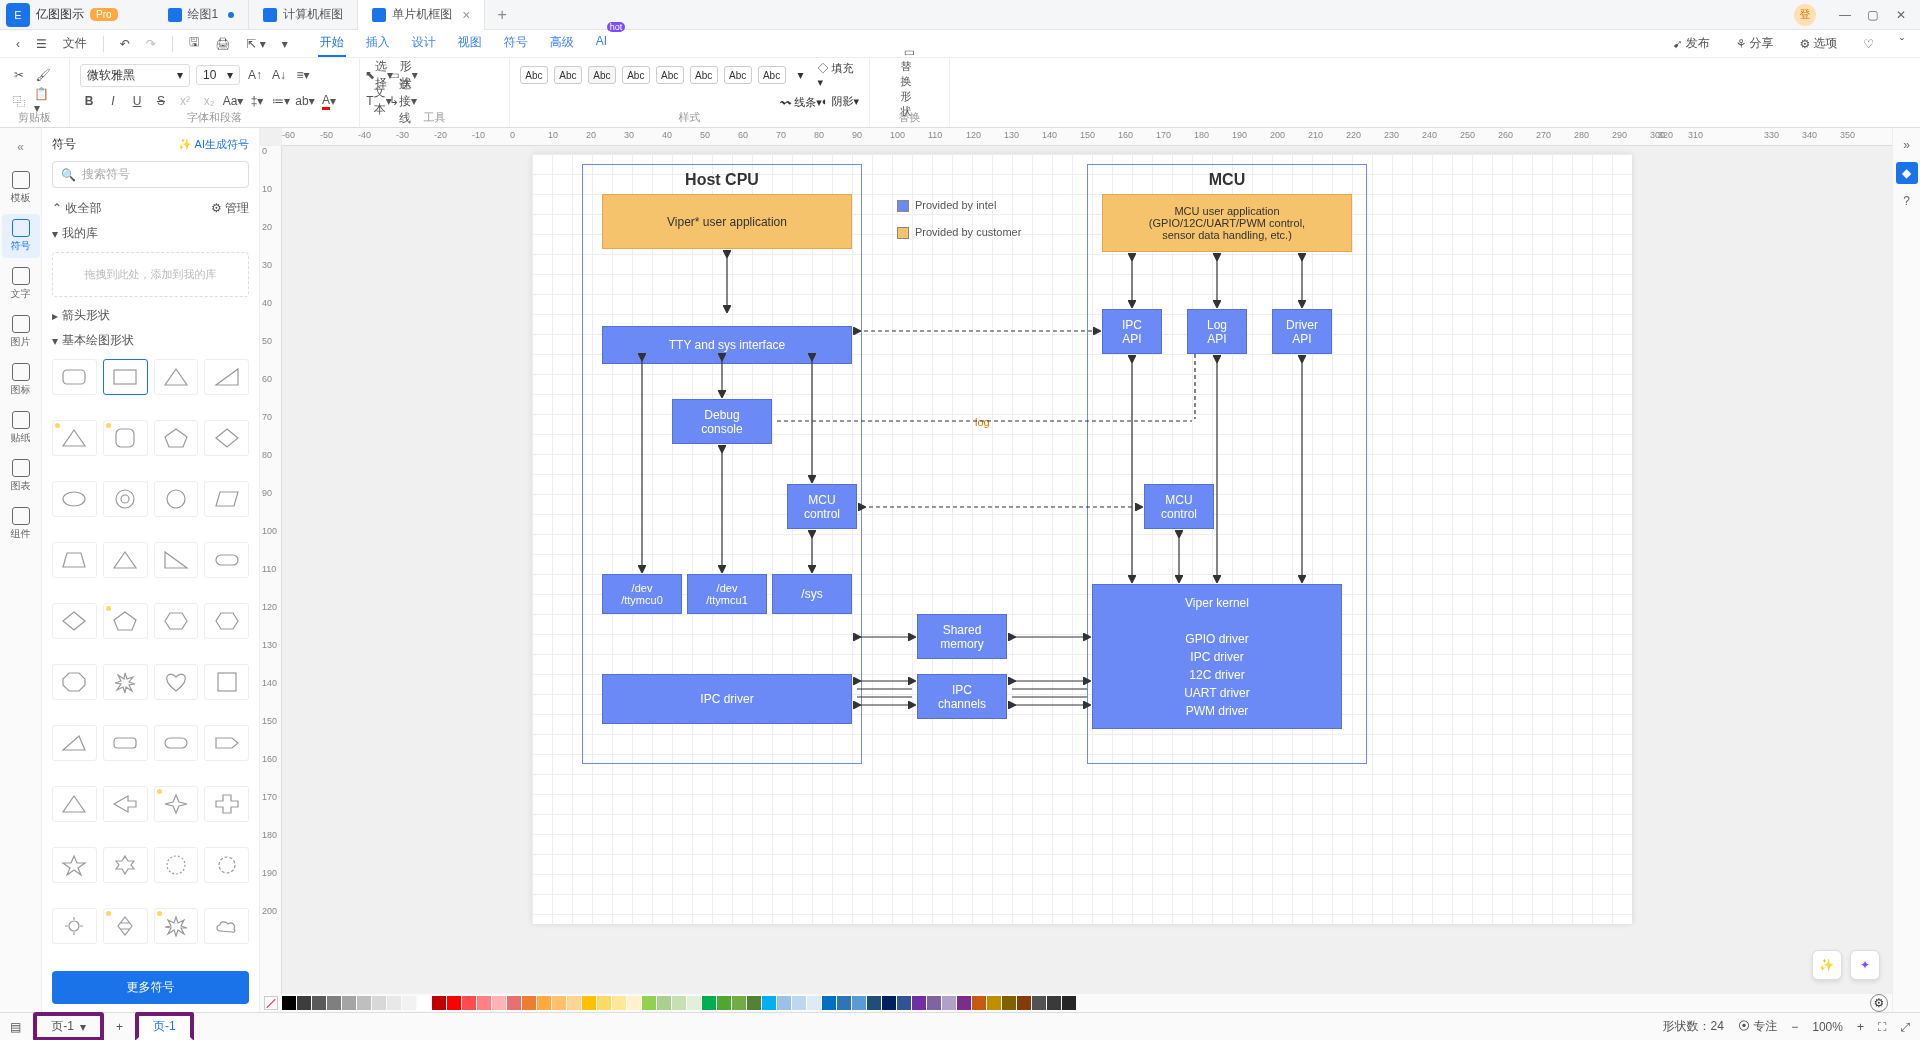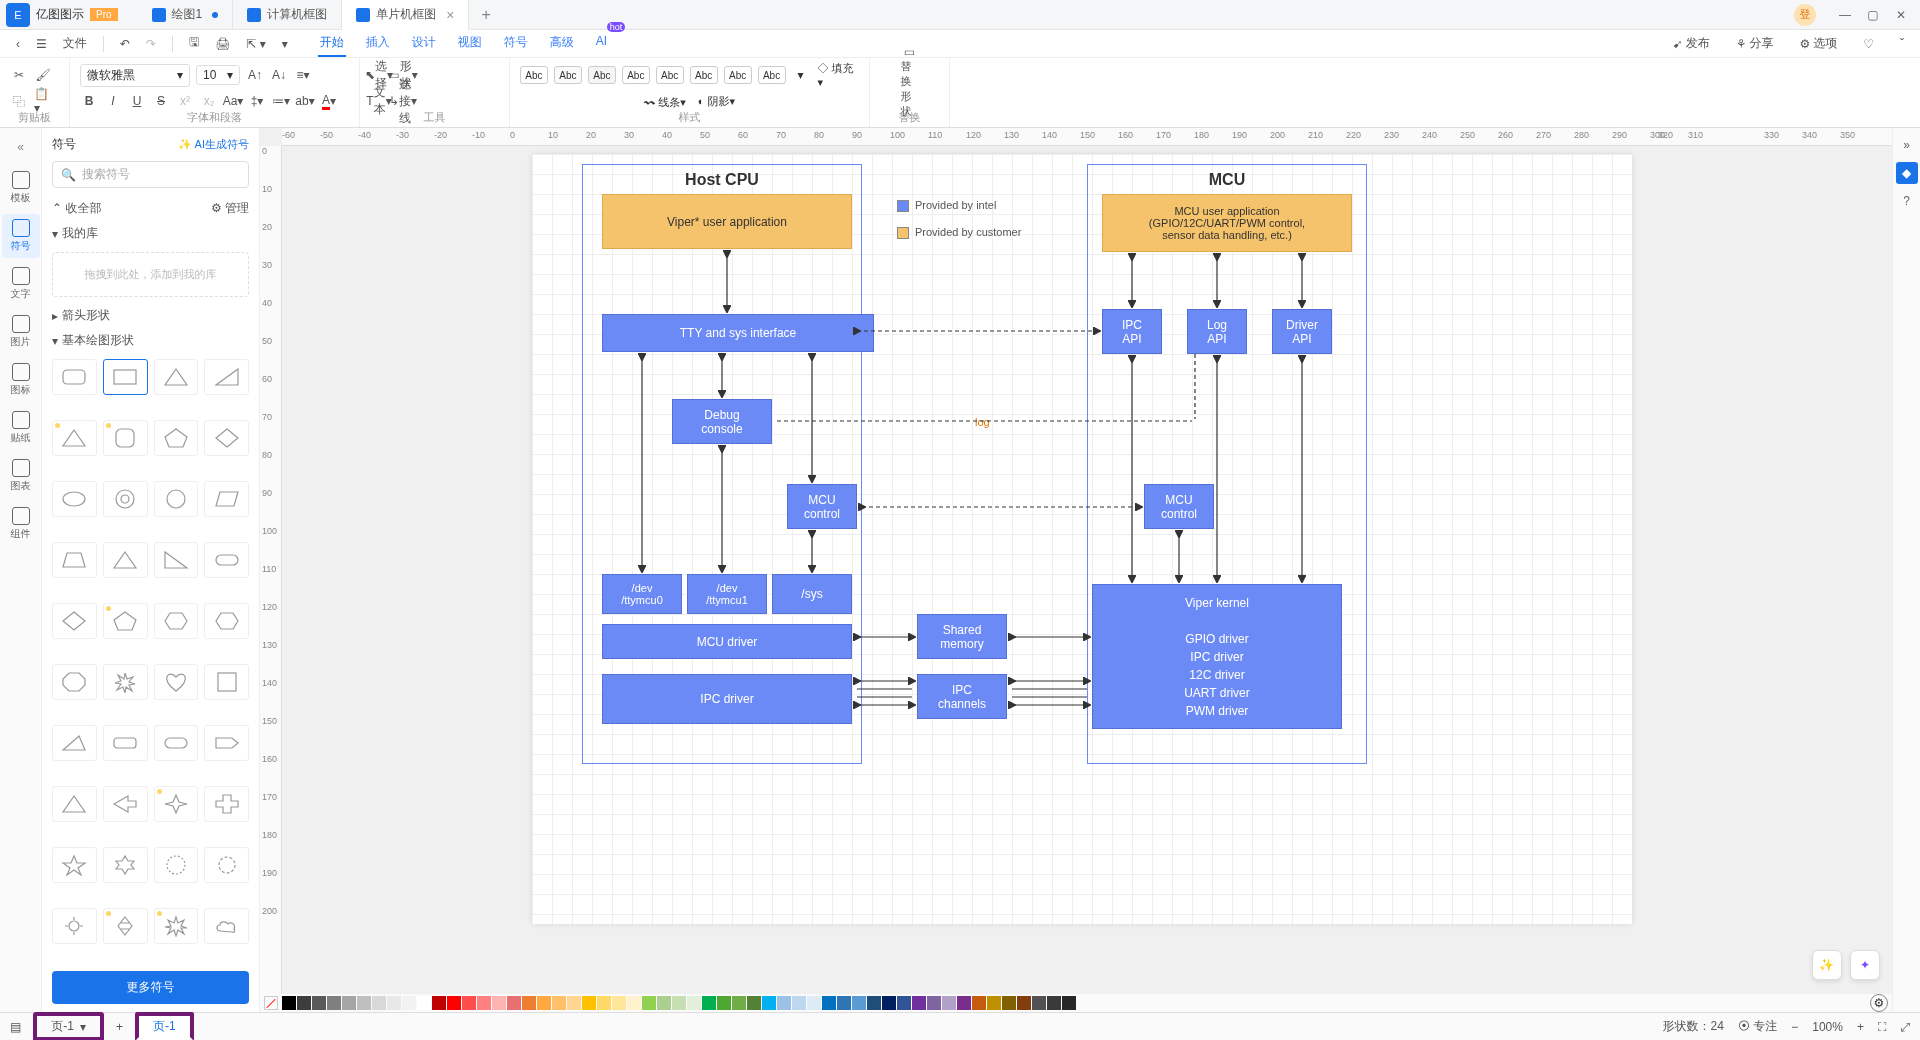--- a/index.html
+++ b/index.html
@@ -2,21 +2,21 @@
 <html><head>
 <meta charset="utf-8">
 <style>
 * { margin:0; padding:0; box-sizing:border-box; font-family:"Microsoft YaHei","微软雅黑",sans-serif; }
 body { width:1920px; height:1040px; background:#fff; overflow:hidden; font-size:12px; color:#333; position:relative; }
 
 
 .titlebar { height:30px; background:#f5f6f7; display:flex; align-items:center; border-bottom:1px solid #e5e5e5; }
 .app-logo { width:24px; height:24px; background:#1a73e8; border-radius:4px; margin:0 6px; display:flex; align-items:center; justify-content:center; color:#fff; font-size:11px; }
 .app-name { font-size:12px; color:#333; margin-right:6px;}
-.pro-badge { background:#ffa940; color:#fff; font-size:10px; padding:1px 6px; border-radius:0; margin-right:20px;}
+.pro-badge { background:#ffa940; color:#fff; font-size:10px; padding:1px 6px; border-radius:5px; margin-right:36px;}
 .tab { display:flex; align-items:center; height:30px; padding:0 14px; border-right:1px solid #e5e5e5; font-size:12px; color:#555; position:relative;}
 .tab.active { background:#fff; }
 .tab-icon { width:14px; height:14px; background:#1a73e8; border-radius:2px; margin-right:6px; display:inline-block;}
 .tab-close { margin-left:10px; color:#999; font-size:14px;}
 .tab-dot { width:6px; height:6px; background:#1a73e8; border-radius:50%; margin-left:10px;}
 .tab-add { padding:0 12px; color:#888; font-size:16px;}
 .winbtns { margin-left:auto; display:flex; align-items:center; gap:14px; padding-right:12px;}
 .winbtn { width:14px; height:14px; display:flex; align-items:center; justify-content:center; color:#666;}
 .user-badge { width:22px; height:22px; border-radius:50%; background:#ffe0b2; display:flex; align-items:center; justify-content:center; color:#d97706; font-size:11px; margin-right:8px;}
 
@@ -240,21 +240,21 @@
       <div class="style-swatch">Abc</div>
       <div class="style-swatch">Abc</div>
       <div class="style-swatch">Abc</div>
       <div class="style-swatch">Abc</div>
       <div class="style-swatch">Abc</div>
       <span style="margin-left:6px">▾</span>
       <div style="margin-left:8px;display:flex;flex-direction:column;gap:2px;font-size:11px">
         <span>◇ <span>填充</span>▾</span>
       </div>
     </div>
-    <div class="rib-row" style="justify-content:center;gap:12px;font-size:11px">
+    <div class="rib-row" style="justify-content:flex-end;gap:0;font-size:11px">
       <span>〰 <span>线条</span>▾</span>
       <span>◐ <span>阴影</span>▾</span>
     </div>
     <div class="rib-label">样式</div>
   </div>
   <div class="rib-group dim" style="width:80px;align-items:center">
     <div class="rib-ico" style="height:40px;flex-direction:column">▭<br><span style="font-size:11px">替换形状</span></div>
     <div class="rib-label">替换</div>
   </div>
 </div>
@@ -601,39 +601,38 @@
         <div class="ctitle">MCU</div>
       </div>
 
       <div class="legend-row" style="left:365px;top:45px"><span class="legend-sq" style="background:#6b8af5"></span><span>Provided by intel</span></div>
       <div class="legend-row" style="left:365px;top:72px"><span class="legend-sq" style="background:#f5c36b"></span><span>Provided by customer</span></div>
 
       <div class="dbox yellow" style="left:70px;top:40px;width:250px;height:55px">Viper* user application</div>
       <div class="dbox yellow" style="left:570px;top:40px;width:250px;height:58px;white-space:pre-line;font-size:11px">MCU user application
 (GPIO/12C/UART/PWM control,
 sensor data handling, etc.)</div>
-      <div class="dbox" style="left:70px;top:160px;width:272px;height:38px">TTY and sys interface</div>
+      <div class="dbox" style="left:70px;top:172px;width:250px;height:38px">TTY and sys interface</div>
       <div class="dbox" style="left:570px;top:155px;width:60px;height:45px;white-space:pre-line">IPC
 API</div>
       <div class="dbox" style="left:655px;top:155px;width:60px;height:45px;white-space:pre-line">Log
 API</div>
       <div class="dbox" style="left:740px;top:155px;width:60px;height:45px;white-space:pre-line">Driver
 API</div>
       <div class="dbox" style="left:140px;top:245px;width:100px;height:45px;white-space:pre-line">Debug
 console</div>
       <div class="dbox" style="left:255px;top:330px;width:70px;height:45px;white-space:pre-line">MCU
 control</div>
       <div class="dbox" style="left:612px;top:330px;width:70px;height:45px;white-space:pre-line">MCU
 control</div>
       <div class="dbox" style="left:70px;top:420px;width:80px;height:40px;white-space:pre-line;font-size:11px">/dev
 /ttymcu0</div>
       <div class="dbox" style="left:155px;top:420px;width:80px;height:40px;white-space:pre-line;font-size:11px">/dev
 /ttymcu1</div>
       <div class="dbox" style="left:240px;top:420px;width:80px;height:40px">/sys</div>
-      <div class="dbox" style="left:70px;top:470px;width:250px;height:35px">MCU driver</div>
       <div class="dbox" style="left:70px;top:520px;width:250px;height:50px">IPC driver</div>
       <div class="dbox" style="left:385px;top:460px;width:90px;height:45px;white-space:pre-line">Shared
 memory</div>
       <div class="dbox" style="left:385px;top:520px;width:90px;height:45px;white-space:pre-line">IPC
 channels</div>
       <div class="dbox" style="left:560px;top:430px;width:250px;height:145px;white-space:pre-line;line-height:1.5">Viper kernel
 
 GPIO driver
 IPC driver
 12C driver

